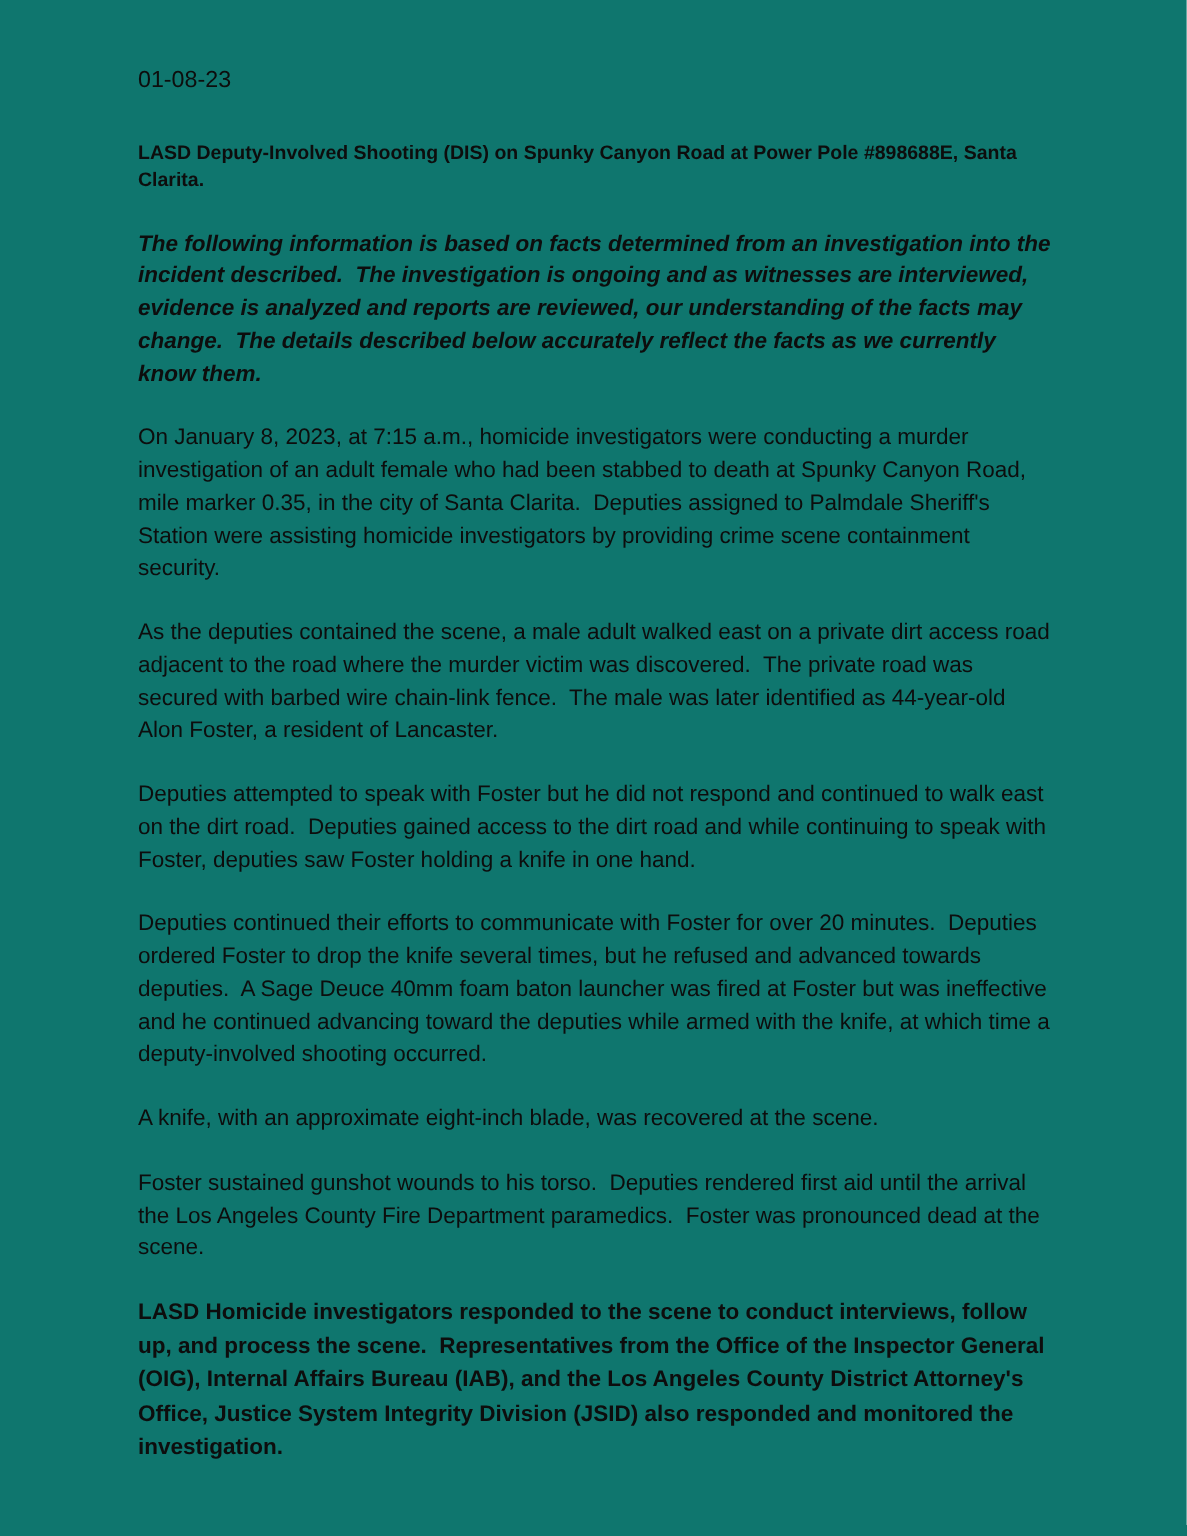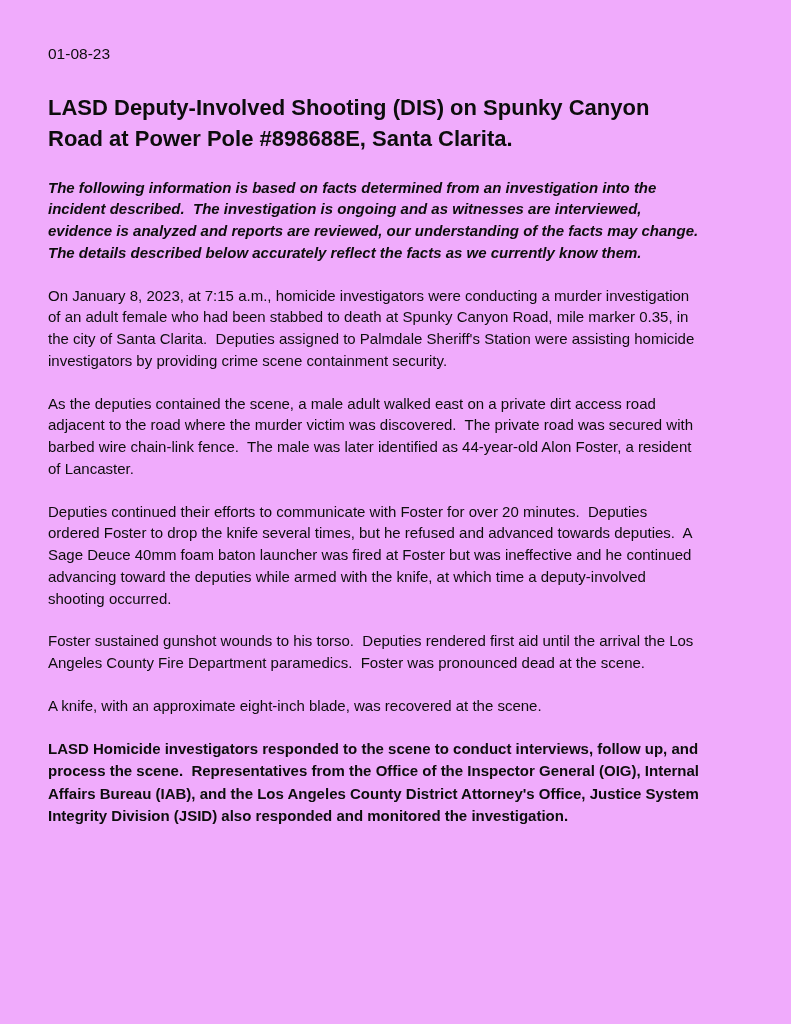--- a/index.html
+++ b/index.html
@@ -9,33 +9,33 @@
   body {
     width: 791px;
     height: 1024px;
     background: #ffffff;
     overflow: hidden;
   }
   .page {
     box-sizing: border-box;
     width: 791px;
     height: 1024px;
-    padding: 44px 88px 0 48px;
-    background: #f0abfc;
+    padding: 44px 88px 0 92px;
+    background: #0f766e;
     font-family: "Liberation Sans", sans-serif;
     color: #0d0d0d;
   }
   .date {
     font-size: 15.5px;
     line-height: 1.3;
     margin: 0 0 29px 0;
     white-space: pre-wrap;
   }
   .title {
-    font-size: 22px;
+    font-size: 13px;
     font-weight: bold;
     line-height: 1.4;
     margin: 0 0 22px 0;
     white-space: pre-wrap;
   }
   .para {
     font-size: 15px;
     line-height: 1.45;
     margin: 0 0 21px 0;
     white-space: pre-wrap;
@@ -56,22 +56,23 @@
   <div class="date">01-08-23</div>
 
   <h1 class="title">LASD Deputy-Involved Shooting (DIS) on Spunky Canyon Road at Power Pole #898688E, Santa Clarita.</h1>
 
   <p class="para disclaimer">The following information is based on facts determined from an investigation into the incident described.  The investigation is ongoing and as witnesses are interviewed, evidence is analyzed and reports are reviewed, our understanding of the facts may change.  The details described below accurately reflect the facts as we currently know them.</p>
 
   <p class="para">On January 8, 2023, at 7:15 a.m., homicide investigators were conducting a murder investigation of an adult female who had been stabbed to death at Spunky Canyon Road, mile marker 0.35, in the city of Santa Clarita.  Deputies assigned to Palmdale Sheriff's Station were assisting homicide investigators by providing crime scene containment security.</p>
 
   <p class="para">As the deputies contained the scene, a male adult walked east on a private dirt access road adjacent to the road where the murder victim was discovered.  The private road was secured with barbed wire chain-link fence.  The male was later identified as 44-year-old Alon Foster, a resident of Lancaster.</p>
 
+  <p class="para">Deputies attempted to speak with Foster but he did not respond and continued to walk east on the dirt road.  Deputies gained access to the dirt road and while continuing to speak with Foster, deputies saw Foster holding a knife in one hand.</p>
 
   <p class="para">Deputies continued their efforts to communicate with Foster for over 20 minutes.  Deputies ordered Foster to drop the knife several times, but he refused and advanced towards deputies.  A Sage Deuce 40mm foam baton launcher was fired at Foster but was ineffective and he continued advancing toward the deputies while armed with the knife, at which time a deputy-involved shooting occurred.</p>
 
+  <p class="para">A knife, with an approximate eight-inch blade, was recovered at the scene.</p>
+
   <p class="para">Foster sustained gunshot wounds to his torso.  Deputies rendered first aid until the arrival the Los Angeles County Fire Department paramedics.  Foster was pronounced dead at the scene.</p>
-
-  <p class="para">A knife, with an approximate eight-inch blade, was recovered at the scene.</p>
 
 
   <p class="para bold">LASD Homicide investigators responded to the scene to conduct interviews, follow up, and process the scene.  Representatives from the Office of the Inspector General (OIG), Internal Affairs Bureau (IAB), and the Los Angeles County District Attorney's Office, Justice System Integrity Division (JSID) also responded and monitored the investigation.</p>
 </div>
 
 </body></html>

